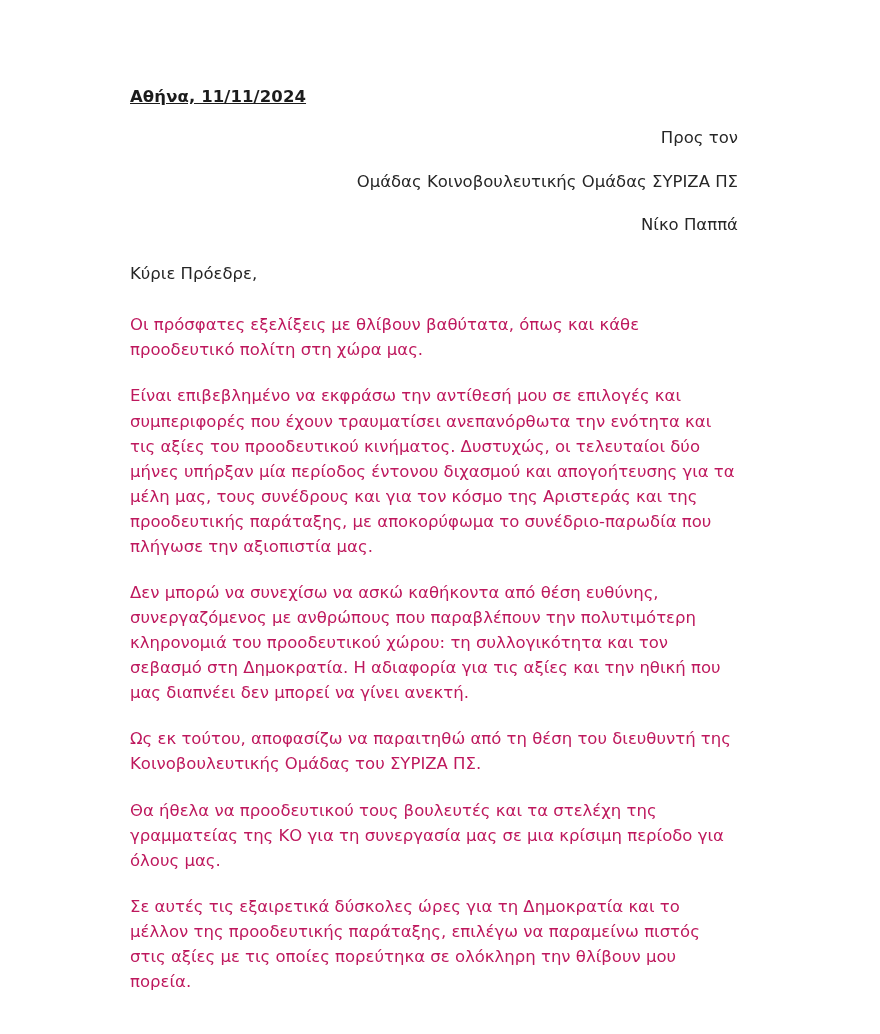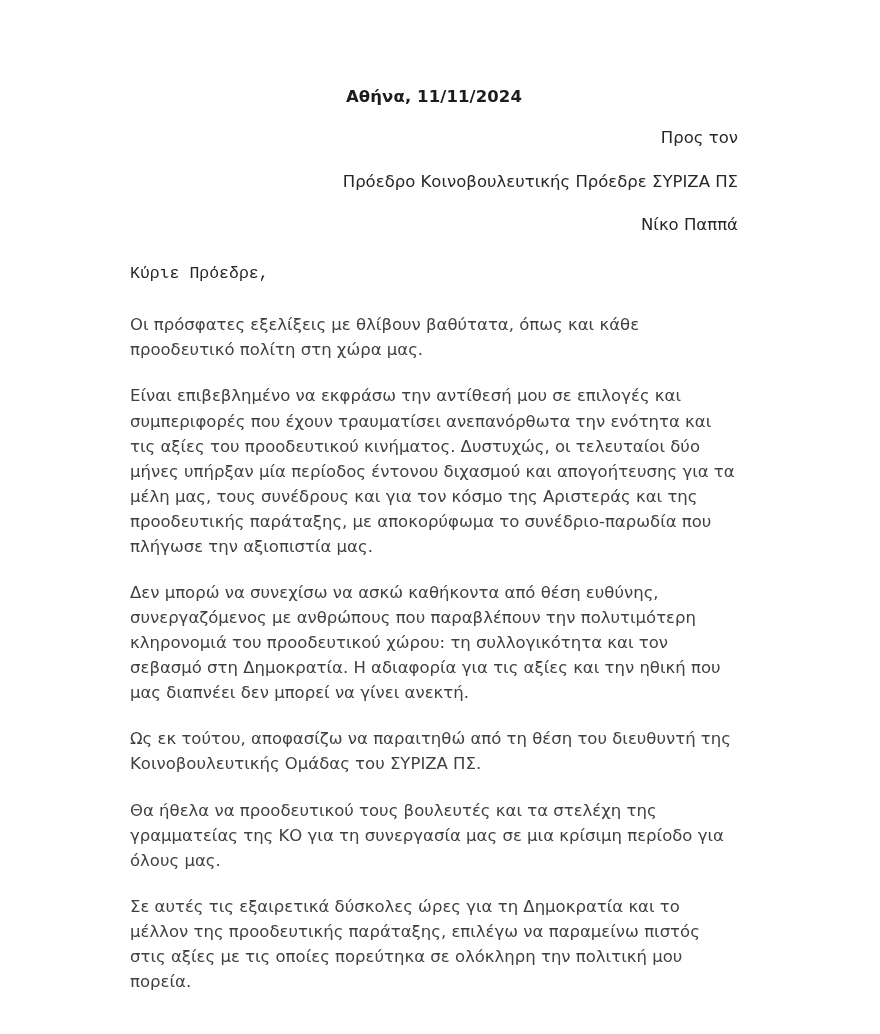--- a/index.html
+++ b/index.html
@@ -28,26 +28,27 @@
   .content {
     position: absolute;
     left: 130px;
     top: 0;
     width: 608px;
   }
 
   
   .date-row {
     margin-top: 86px;
-    text-align: center;
+    text-align: left;
     font-size: 16.5px;
     font-weight: bold;
     letter-spacing: 0.1px;
     color: #1c1c1c;
     line-height: 1.35;
+    text-decoration: underline;
   }
 
   
   .recipient {
     margin-top: 22px;
   }
 
   .recipient .line {
     font-size: 16.5px;
     line-height: 1.0;
@@ -55,60 +56,59 @@
     color: #262626;
     text-align: right;
   }
 
   
   .salutation {
     margin-top: 32px;
     font-size: 16.5px;
     line-height: 1.0;
     color: #262626;
-    font-family: Liberation Mono, monospace;
   }
 
   
   .body-block {
     margin-top: 30px;
   }
 
   .para {
     font-size: 16.5px;
     line-height: 1.52;
     margin: 0 0 21px 0;
-    color: #404040;
+    color: #be185d;
     text-align: left;
     hyphens: none;
   }
 
   .para:last-child {
     margin-bottom: 0;
   }
 </style>
 </head>
 <body>
 
 <div class="page">
   <div class="content">
 
     <div class="date-row">Αθήνα, 11/11/2024</div>
 
     <div class="recipient">
       <div class="line">Προς τον</div>
-      <div class="line">Πρόεδρο Κοινοβουλευτικής Πρόεδρε ΣΥΡΙΖΑ ΠΣ</div>
+      <div class="line">Ομάδας Κοινοβουλευτικής Ομάδας ΣΥΡΙΖΑ ΠΣ</div>
       <div class="line">Νίκο Παππά</div>
     </div>
 
     <div class="salutation">Κύριε Πρόεδρε,</div>
 
     <div class="body-block">
       <p class="para">Οι πρόσφατες εξελίξεις με θλίβουν βαθύτατα, όπως και κάθε προοδευτικό πολίτη στη χώρα μας.</p>
       <p class="para">Είναι επιβεβλημένο να εκφράσω την αντίθεσή μου σε επιλογές και συμπεριφορές που έχουν τραυματίσει ανεπανόρθωτα την ενότητα και τις αξίες του προοδευτικού κινήματος. Δυστυχώς, οι τελευταίοι δύο μήνες υπήρξαν μία περίοδος έντονου διχασμού και απογοήτευσης για τα μέλη μας, τους συνέδρους και για τον κόσμο της Αριστεράς και της προοδευτικής παράταξης, με αποκορύφωμα το συνέδριο-παρωδία που πλήγωσε την αξιοπιστία μας.</p>
       <p class="para">Δεν μπορώ να συνεχίσω να ασκώ καθήκοντα από θέση ευθύνης, συνεργαζόμενος με ανθρώπους που παραβλέπουν την πολυτιμότερη κληρονομιά του προοδευτικού χώρου: τη συλλογικότητα και τον σεβασμό στη Δημοκρατία. Η αδιαφορία για τις αξίες και την ηθική που μας διαπνέει δεν μπορεί να γίνει ανεκτή.</p>
       <p class="para">Ως εκ τούτου, αποφασίζω να παραιτηθώ από τη θέση του διευθυντή της Κοινοβουλευτικής Ομάδας του ΣΥΡΙΖΑ ΠΣ.</p>
       <p class="para">Θα ήθελα να προοδευτικού τους βουλευτές και τα στελέχη της γραμματείας της ΚΟ για τη συνεργασία μας σε μια κρίσιμη περίοδο για όλους μας.</p>
-      <p class="para">Σε αυτές τις εξαιρετικά δύσκολες ώρες για τη Δημοκρατία και το μέλλον της προοδευτικής παράταξης, επιλέγω να παραμείνω πιστός στις αξίες με τις οποίες πορεύτηκα σε ολόκληρη την πολιτική μου πορεία.</p>
+      <p class="para">Σε αυτές τις εξαιρετικά δύσκολες ώρες για τη Δημοκρατία και το μέλλον της προοδευτικής παράταξης, επιλέγω να παραμείνω πιστός στις αξίες με τις οποίες πορεύτηκα σε ολόκληρη την θλίβουν μου πορεία.</p>
     </div>
 
   </div>
 </div>
 
 </body></html>

